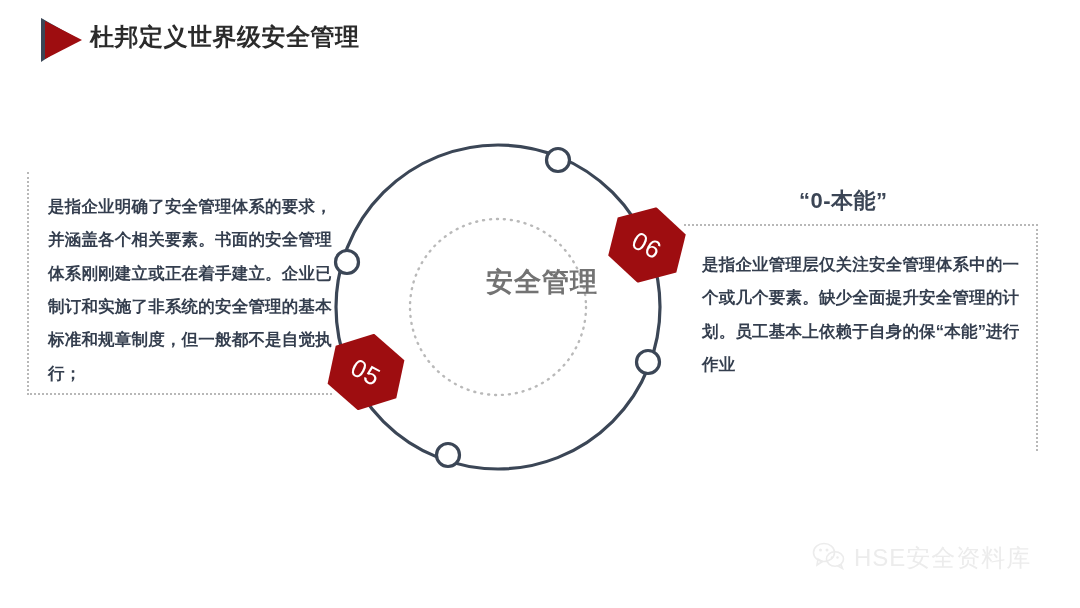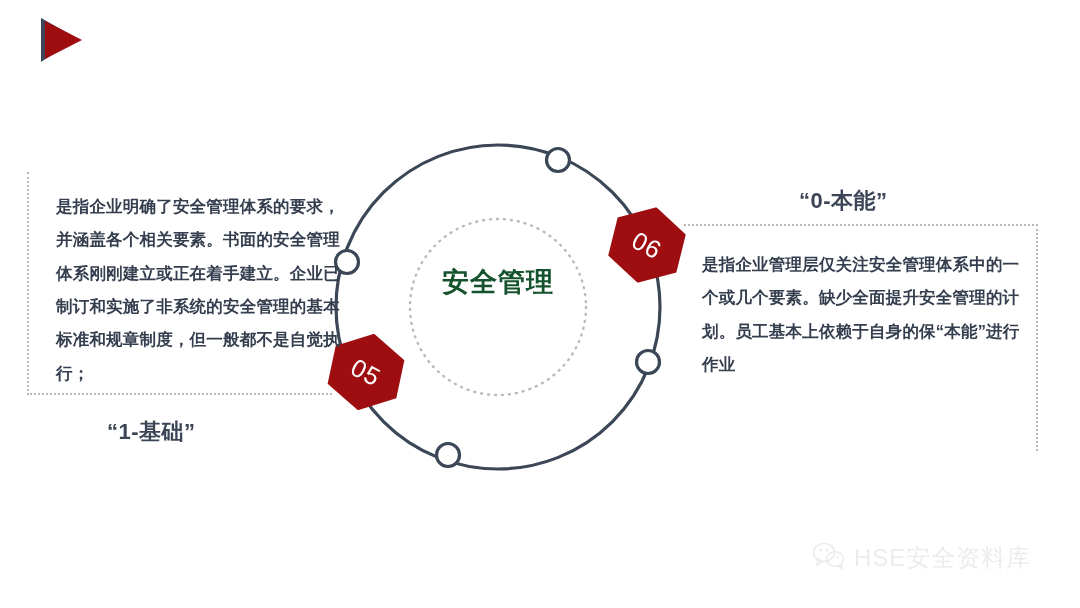--- a/index.html
+++ b/index.html
@@ -54,22 +54,22 @@
     height: 608px;
     overflow: visible;
   }
 
   
   #center-label {
     position: absolute;
     left: 398px;
     top: 265px;
     width: 200px;
-    text-align: center;
-    color: #14532d;
+    text-align: right;
+    color: #737373;
     font-size: 27px;
     font-weight: bold;
     line-height: 1.32;
     letter-spacing: 1px;
   }
   #center-label div { display: block; }
 
   
   .hexagon {
     position: absolute;
@@ -124,21 +124,21 @@
 
   .body-text {
     position: absolute;
     color: #343e4e;
     font-size: 16.5px;
     font-weight: bold;
     line-height: 2.02;
     letter-spacing: 0.2px;
   }
   #left-text {
-    left: 56px;
+    left: 48px;
     top: 190px;
     width: 296px;
   }
   #right-text {
     left: 702px;
     top: 248px;
     width: 320px;
   }
 
   
@@ -183,20 +183,21 @@
 <div id="header">
 
   <div id="play-icon">
     <svg width="48" height="48" viewBox="0 0 48 48">
       <polygon points="3,2 3,46 12,40 12,8" fill="#3b4656"></polygon>
       <polygon points="3,2 42,24 34,28 9,9" fill="#3b4656"></polygon>
       <polygon points="7,5 44,24 7,43" fill="#9E0D10"></polygon>
     </svg>
   </div>
 
+  <div id="page-title">杜邦定义世界级安全管理</div>
 </div>
 
 <div id="diagram">
 
   <svg id="ring-svg">
 
     <circle cx="498" cy="307" r="162" fill="none" stroke="#3b4656" stroke-width="3.2"></circle>
 
     <circle cx="498" cy="307" r="88" fill="none" stroke="#b9b9b9" stroke-width="2.4" stroke-dasharray="1 6" stroke-linecap="round"></circle>
 
@@ -219,21 +220,20 @@
 
   <div id="left-box" class="dotted-box"></div>
   <div id="right-box" class="dotted-box"></div>
 
   <div id="left-text" class="body-text">是指企业明确了安全管理体系的要求，并涵盖各个相关要素。书面的安全管理体系刚刚建立或正在着手建立。企业已制订和实施了非系统的安全管理的基本标准和规章制度，但一般都不是自觉执行；</div>
 
   <div id="right-text" class="body-text">是指企业管理层仅关注安全管理体系中的一个或几个要素。缺少全面提升安全管理的计划。员工基本上依赖于自身的保“本能”进行作业</div>
 
   <div id="label-0" class="stage-label">“0-本能”</div>
 
-  <div id="label-1" class="stage-label">“1-基础”</div>
 </div>
 
 <div id="watermark">
   <span>
     <svg width="34" height="28" viewBox="0 0 34 28">
       <ellipse cx="12" cy="10.5" rx="10.5" ry="9" fill="none" stroke="#ececec" stroke-width="1.6"></ellipse>
       <polygon points="6,17 5,23 10.5,19.5" fill="none" stroke="#ececec" stroke-width="1.6"></polygon>
       <circle cx="8.5" cy="8" r="1.5" fill="#ececec"></circle>
       <circle cx="15" cy="8" r="1.5" fill="#ececec"></circle>
       <ellipse cx="23" cy="17" rx="8.5" ry="7.2" fill="none" stroke="#ececec" stroke-width="1.6"></ellipse>

